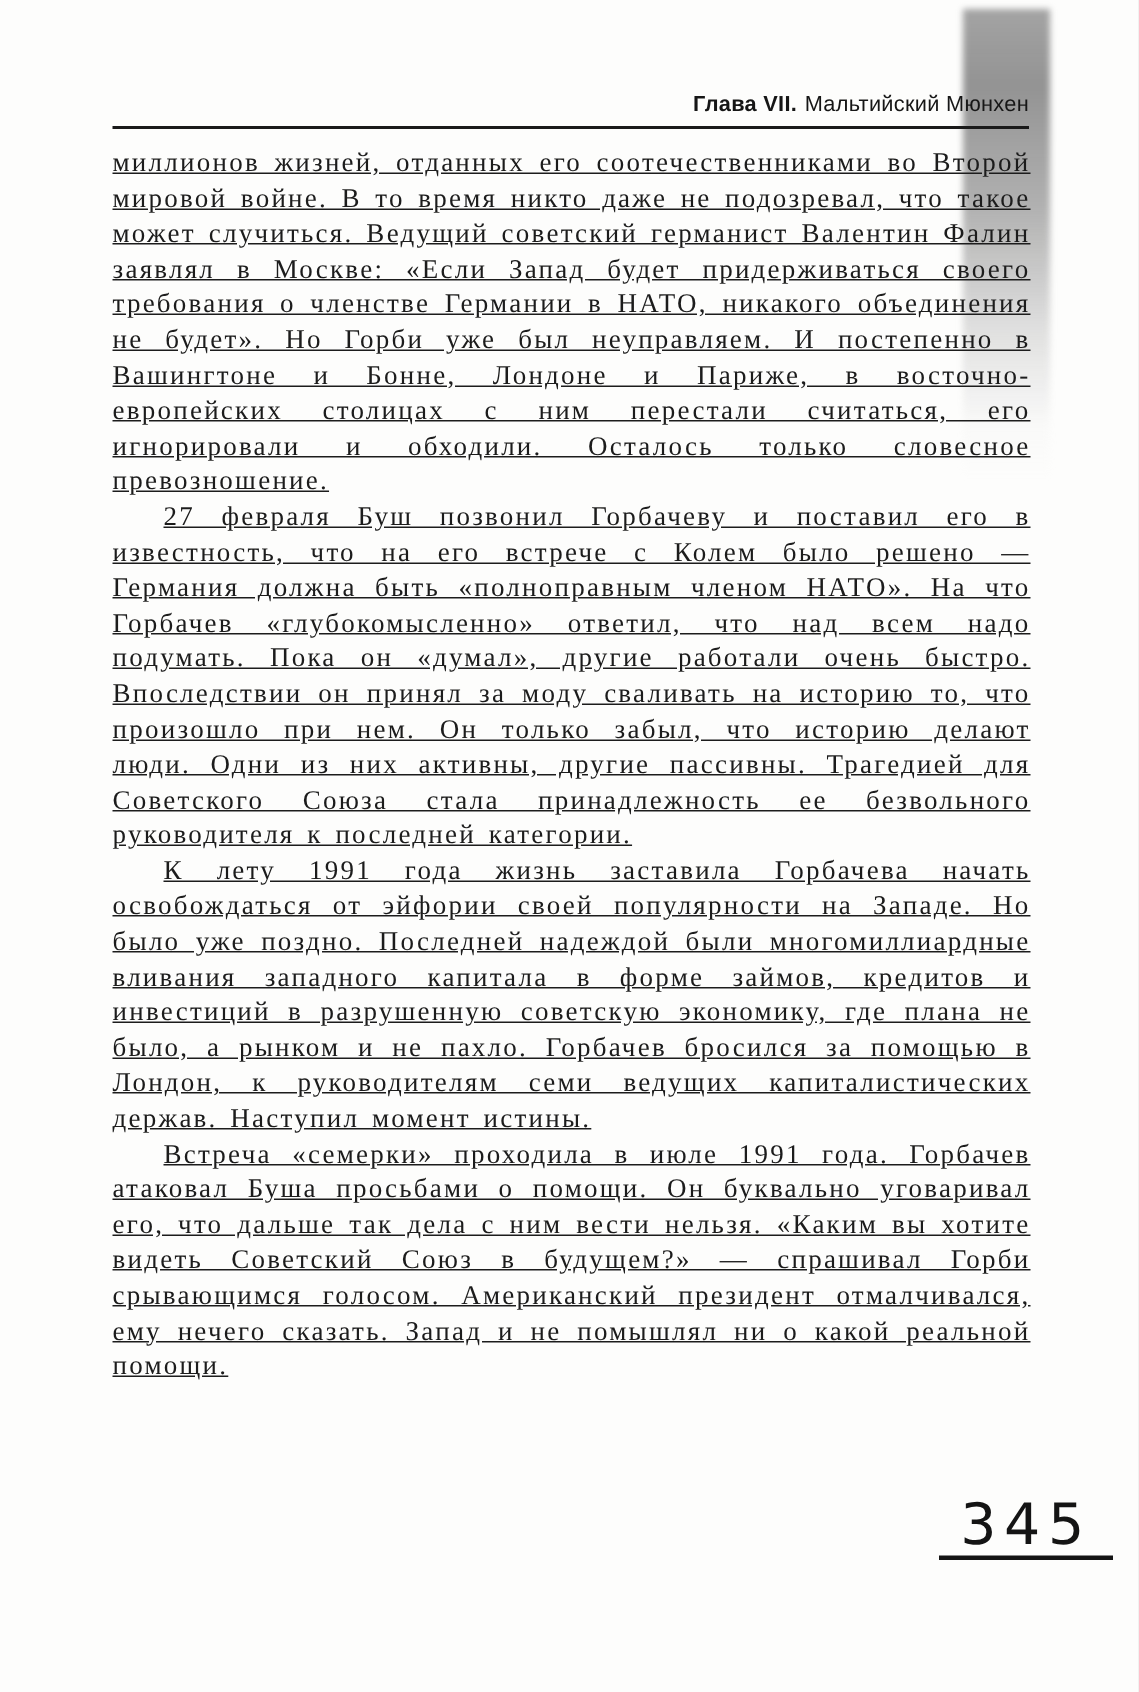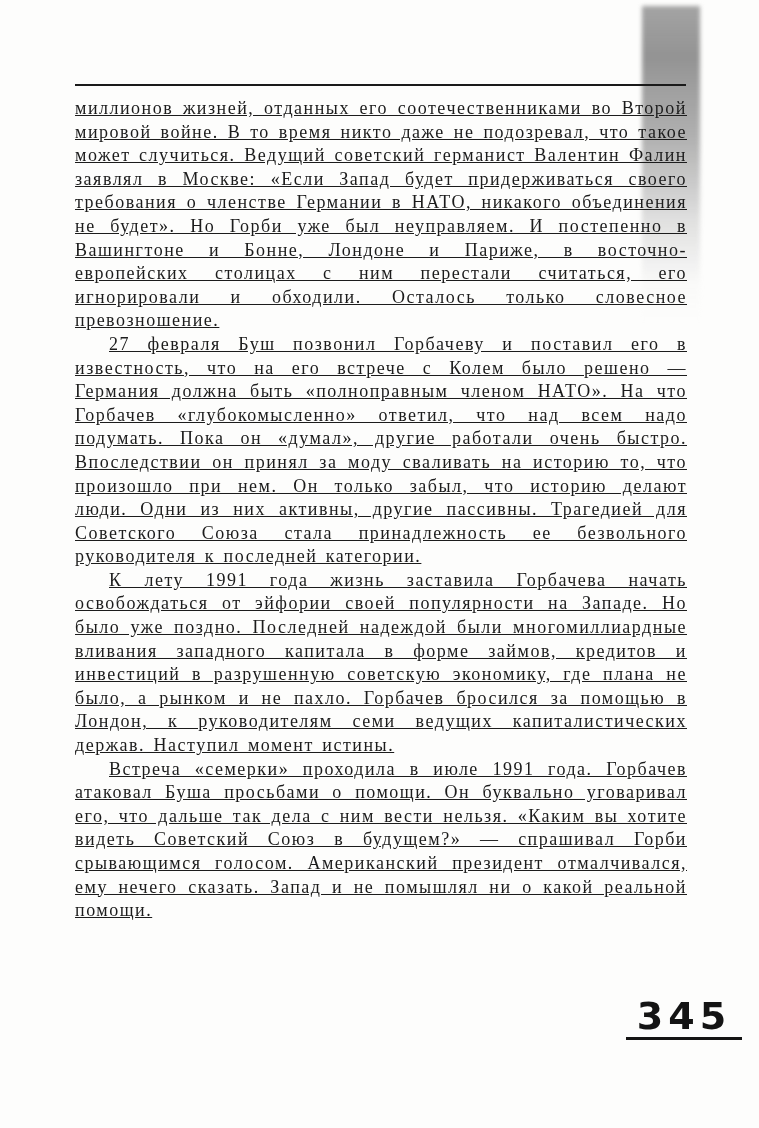--- a/index.html
+++ b/index.html
@@ -82,39 +82,42 @@
   .page-number-block {
     position: absolute;
     right: 17px;
     bottom: 88px;
     width: 116px;
     text-align: center;
     z-index: 2;
   }
   .page-number {
     font-family: "DejaVu Sans", sans-serif;
-    font-weight: bold;
+    font-weight: normal;
     font-size: 38px;
     line-height: 40px;
     letter-spacing: 5px;
     color: #141414;
   }
   .page-number-rule {
     margin-top: 1px;
     height: 3px;
     background: #141414;
   }
 </style>
 </head>
 <body>
 
 <div class="page">
 
   <div class="scan-shadow"></div>
 
+  <header class="page-header">
+    <span class="chapter-label">Глава VII.</span><span class="chapter-title">Мальтийский Мюнхен</span>
+  </header>
 
   <div class="header-rule"></div>
 
   <main class="body-text">
     <p class="para no-indent">миллионов жизней, отданных его соотечественниками во Второй мировой войне. В то время никто даже не подозревал, что такое может случиться. Ведущий советский германист Валентин Фалин заявлял в Москве: «Если Запад будет придерживаться своего требования о членстве Германии в НАТО, никакого объединения не будет». Но Горби уже был неуправляем. И постепенно в Вашингтоне и Бонне, Лондоне и Париже, в восточно-европейских столицах с ним перестали считаться, его игнорировали и обходили. Осталось только словесное превозношение.</p>
     <p class="para">27 февраля Буш позвонил Горбачеву и поставил его в известность, что на его встрече с Колем было решено — Германия должна быть «полноправным членом НАТО». На что Горбачев «глубокомысленно» ответил, что над всем надо подумать. Пока он «думал», другие работали очень быстро. Впоследствии он принял за моду сваливать на историю то, что произошло при нем. Он только забыл, что историю делают люди. Одни из них активны, другие пассивны. Трагедией для Советского Союза стала принадлежность ее безвольного руководителя к последней категории.</p>
     <p class="para">К лету 1991 года жизнь заставила Горбачева начать освобождаться от эйфории своей популярности на Западе. Но было уже поздно. Последней надеждой были многомиллиардные вливания западного капитала в форме займов, кредитов и инвестиций в разрушенную советскую экономику, где плана не было, а рынком и не пахло. Горбачев бросился за помощью в Лондон, к руководителям семи ведущих капиталистических держав. Наступил момент истины.</p>
     <p class="para">Встреча «семерки» проходила в июле 1991 года. Горбачев атаковал Буша просьбами о помощи. Он буквально уговаривал его, что дальше так дела с ним вести нельзя. «Каким вы хотите видеть Советский Союз в будущем?» — спрашивал Горби срывающимся голосом. Американский президент отмалчивался, ему нечего сказать. Запад и не помышлял ни о какой реальной помощи.</p>
   </main>
 

